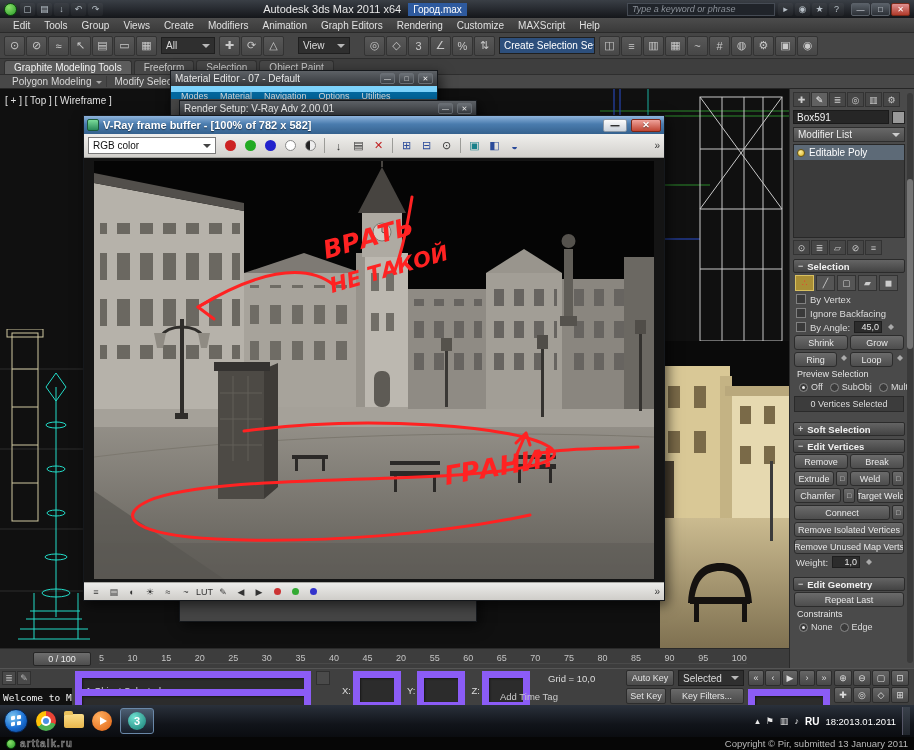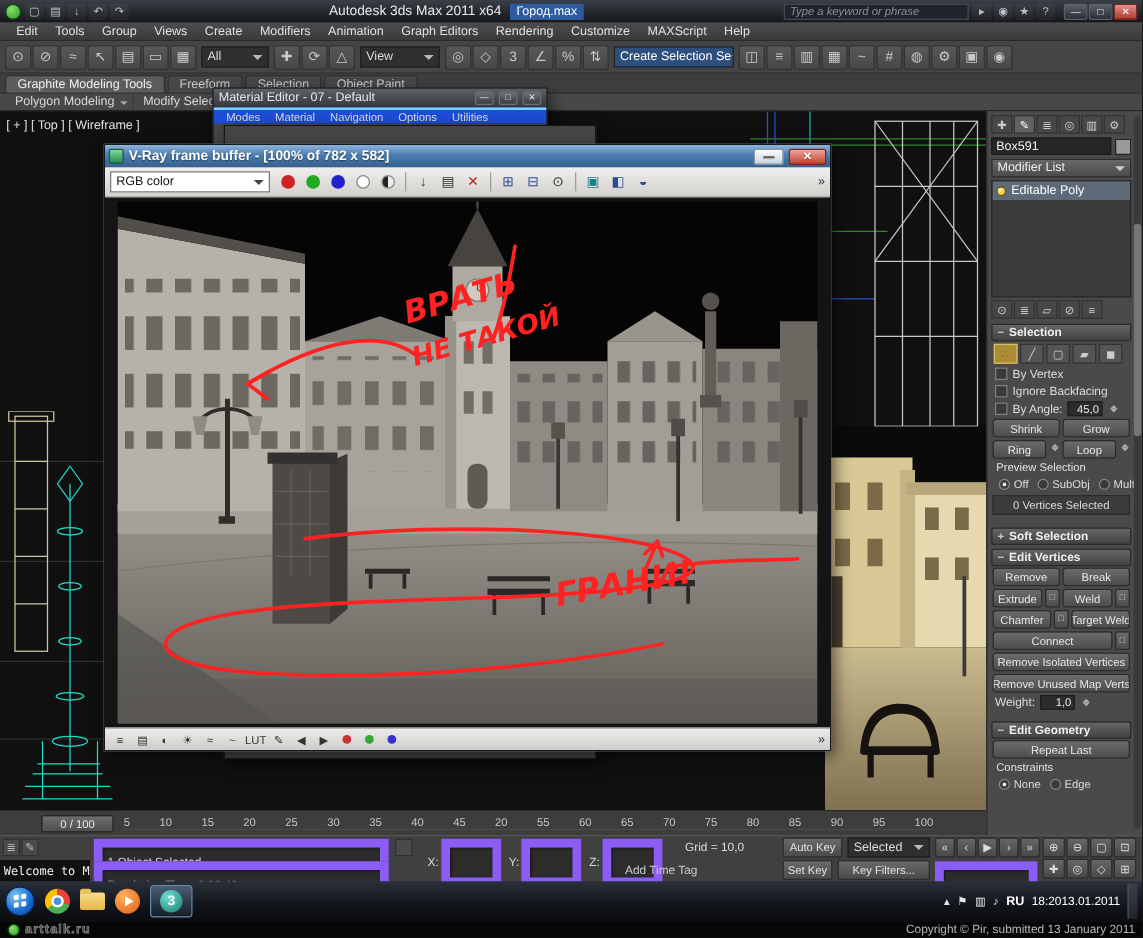--- a/index.html
+++ b/index.html
@@ -24,42 +24,42 @@
   .wb.close{background:linear-gradient(#e09090,#b03a2a);border-color:#7a2a1a;color:#fff}
 
   
   .menubar{height:15px;background:linear-gradient(#4c4c4c,#3a3a3a);display:flex;align-items:center;padding-left:6px;border-bottom:1px solid #2a2a2a}
   .menu-item{padding:0 7px;font-size:10px;color:#e0e0e0;white-space:nowrap}
   .toolbar{height:26px;background:#454545;border-bottom:1px solid #2e2e2e;display:flex;align-items:center;padding:0 4px;gap:1px}
   .tbtn{width:21px;height:20px;background:linear-gradient(#585858,#474747);border:1px solid #333;border-radius:2px;color:#c9c9c9;font-size:11px;display:flex;align-items:center;justify-content:center;flex:none}
   .dd{background:#2f2f2f;border:1px solid #1f1f1f;color:#ddd;font-size:10px;height:17px;display:flex;align-items:center;padding:0 4px;white-space:nowrap;overflow:hidden}
   .dd::after{content:"";border:4px solid transparent;border-top-color:#b8b8b8;margin-left:auto;transform:translateY(2px);flex:none}
   .dd.named{width:54px;margin:0 3px}
-  .dd.coord{width:64px;margin:0 3px}
+  .dd.coord{width:52px;margin:0 13px}
   .dd.createsel{width:96px;background:#2d4f7c;color:#fff;margin:0 3px}
 
   
   .ribbon-tabs{height:16px;background:#3e3e3e;display:flex;align-items:flex-end;padding-left:4px;gap:2px;border-bottom:1px solid #2e2e2e}
   .rtab{padding:1px 9px;font-size:10px;color:#c8c8c8;background:#474747;border:1px solid #303030;border-bottom:none;border-radius:3px 3px 0 0;white-space:nowrap}
   .rtab.active{background:#5c5c5c;color:#f2f2f2}
   .ribbon-panels{height:14px;background:#484848;display:flex;align-items:center;padding-left:4px;border-bottom:1px solid #262626}
   .rpanel{font-size:10px;color:#d8d8d8;padding:0 14px 0 8px;border-right:1px solid #3a3a3a;position:relative;white-space:nowrap}
   .rpanel::after{content:"";position:absolute;right:4px;top:5px;border:3px solid transparent;border-top-color:#aaa}
 
   
   .viewport{position:absolute;left:0;top:89px;width:789px;height:559px;background:#101010;overflow:hidden}
   .vp-label{position:absolute;left:5px;top:6px;font-size:10px;color:#e0e0e0;white-space:nowrap}
   .vp-svg{position:absolute}
 
   
   .window{position:absolute;border:1px solid #15181c;box-shadow:3px 4px 12px rgba(0,0,0,.6)}
   .dk-title{height:15px;background:linear-gradient(#5d6166,#34373b);display:flex;align-items:center;gap:4px;padding:0 4px;color:#e6e6e6;font-size:10px;font-weight:normal;white-space:nowrap}
   .dk-title .sp1{flex:1}
   .wbtn{width:15px;height:11px;border:1px solid #6a6f75;background:linear-gradient(#6b7076,#3a3e43);color:#e8e8e8;font-size:7px;line-height:9px;text-align:center;border-radius:2px}
-  .me-menu{height:13px;background:#1d4ed8;display:flex;gap:2px;padding:0 5px;align-items:center;font-size:9px;color:#ddd;border-top:2px solid #7dd3fc}
+  .me-menu{height:13px;background:#0369a1;display:flex;gap:2px;padding:0 5px;align-items:center;font-size:9px;color:#ddd;border-top:6px solid #7dd3fc}
   .me-menu span{padding:0 5px;white-space:nowrap}
   .me-body{height:16px;background:#464646}
   .rs-body{height:505px;background:#454545}
 
   
   .vfb{left:83px;top:115px;width:582px;background:#cfcdc9;z-index:7}
   .vfb-title{height:18px;background:linear-gradient(#8fb4dc,#4a7cae 45%,#35618e);display:flex;align-items:center;gap:4px;padding:0 3px;color:#fff;font-weight:bold;font-size:11px;text-shadow:0 1px 1px rgba(0,0,0,.5);white-space:nowrap}
   .vfb-title .sp1{flex:1}
   .vray-ico{width:12px;height:12px;background:linear-gradient(#7adc9a,#2a8a5a);border:1px solid #1a5a3a;border-radius:2px;flex:none}
   .vwb{width:24px;height:13px;border:1px solid #8a97a6;background:linear-gradient(#fbfbfb,#ccd4dd);color:#222;font-size:9px;line-height:11px;text-align:center;border-radius:2px}
@@ -611,20 +611,26 @@
         <span>Modes</span>
         <span>Material</span>
         <span>Navigation</span>
         <span>Options</span>
         <span>Utilities</span>
       </div>
     <div class="me-body"></div>
   </div>
 
   <div class="window" style="left:179px;top:100px;width:298px;z-index:6;background:#454545">
+    <div class="dk-title">
+      <span>Render Setup: V-Ray Adv 2.00.01</span>
+      <span class="sp1"></span>
+      <span class="wbtn">—</span>
+      <span class="wbtn">✕</span>
+    </div>
     <div class="rs-body"></div>
   </div>
 
   <div class="window vfb">
     <div class="vfb-title">
       <span class="vray-ico"></span>
       <span>V-Ray frame buffer - [100% of 782 x 582]</span>
       <span class="sp1"></span>
       <span class="vwb">—</span>
       <span class="vwb close">✕</span>

